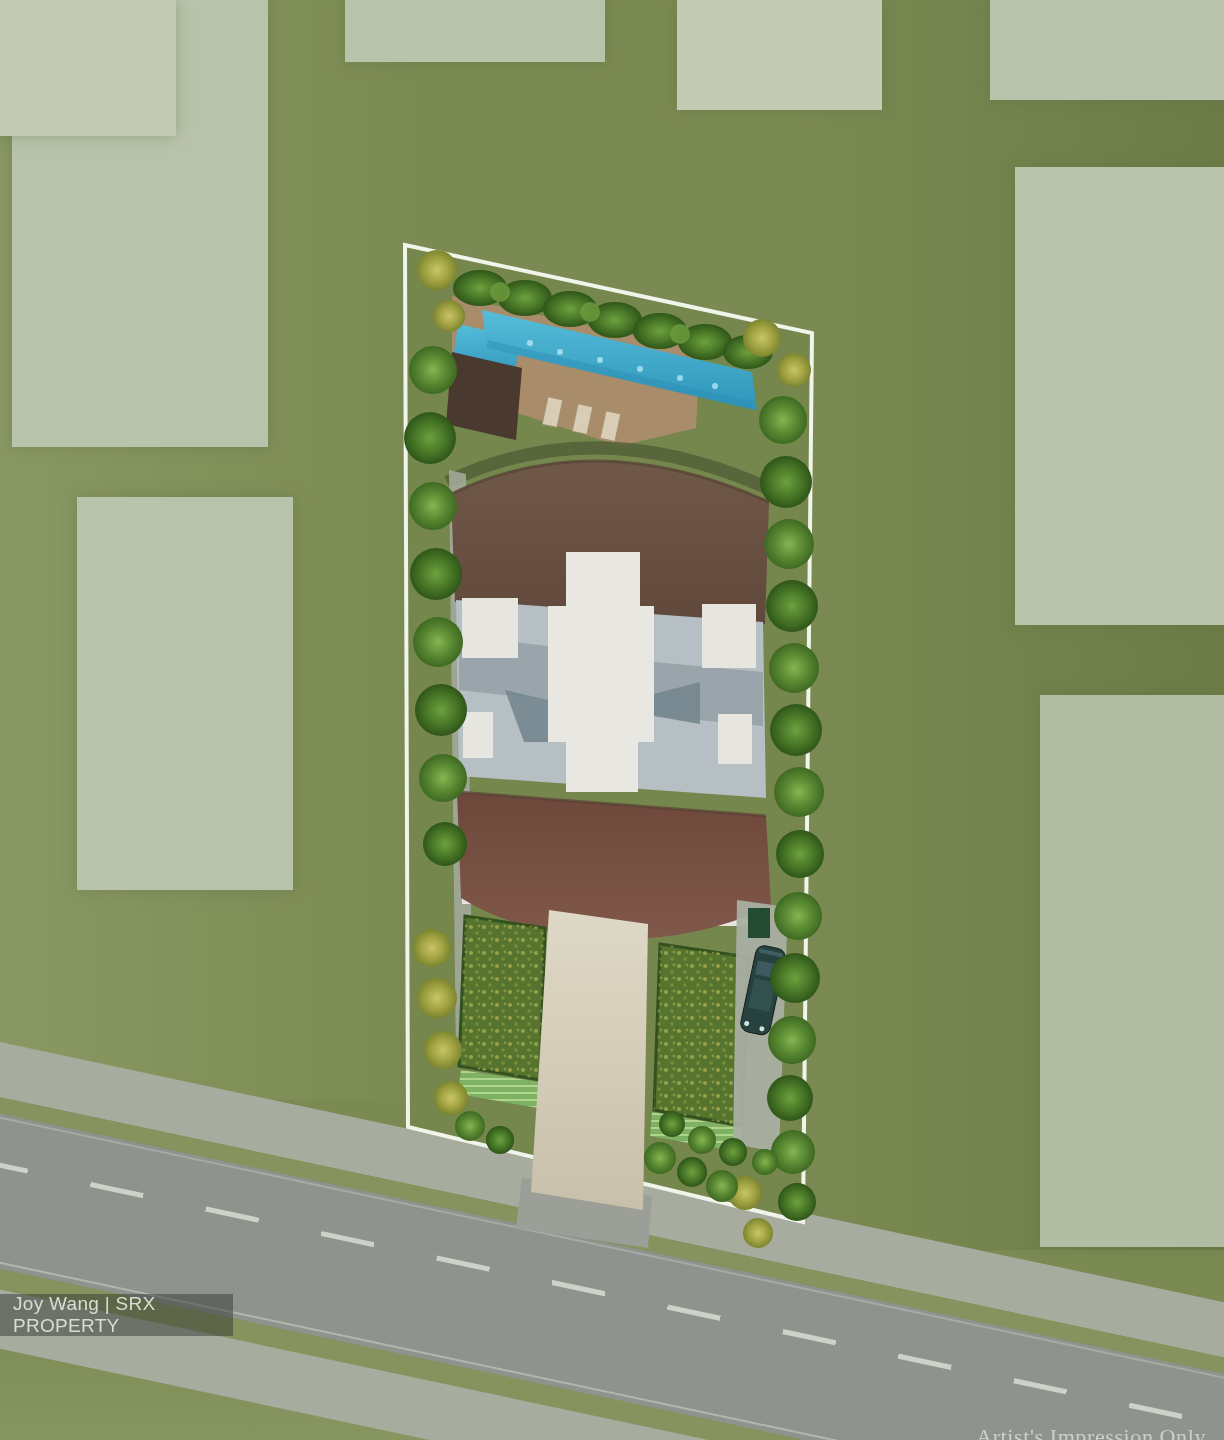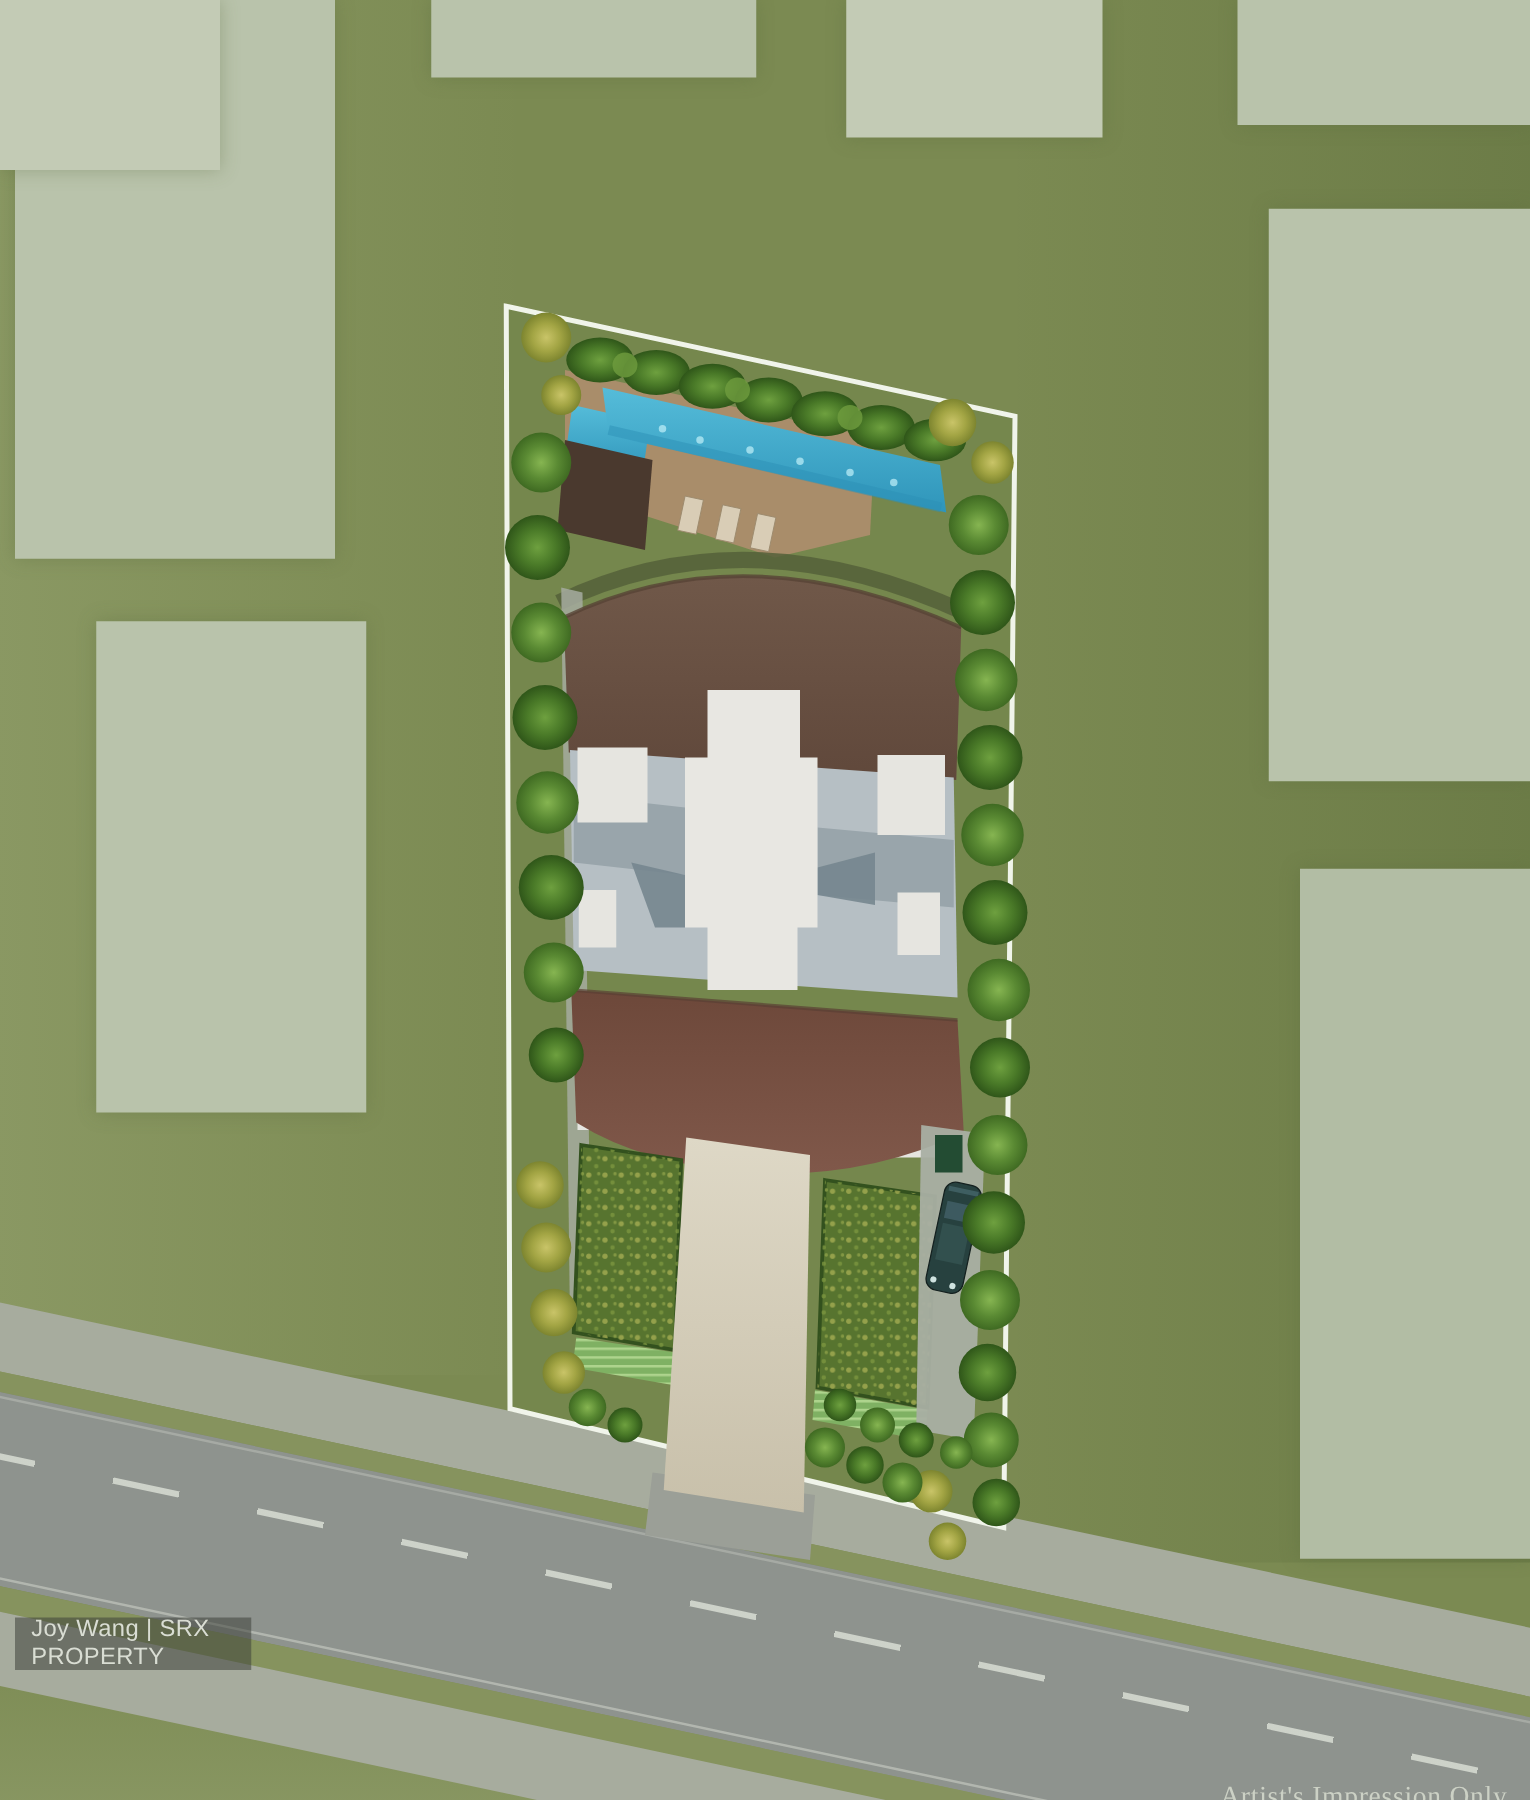--- a/index.html
+++ b/index.html
@@ -28,21 +28,21 @@
   #rv1{top:54px;height:16px;background:var(--verge,#86935e);}
   #ra{top:70px;height:152px;background:var(--asphalt,#8e938e);}
   #ra .edge{position:absolute;left:0;width:100%;height:2px;background:var(--road-line,#dde2d8);}
   #ra .edge.top{top:3px;opacity:.3;}
   #ra .edge.bot{bottom:5px;opacity:.45;}
   #centerline{position:absolute;left:0;top:48px;width:100%;height:5px;opacity:.8;
     background:repeating-linear-gradient(90deg,var(--road-line,#dde2d8) 0 54px,transparent 54px 118px);}
   #rv2{top:222px;height:20px;background:var(--verge,#86935e);}
   #rs2{top:242px;height:58px;background:var(--sidewalk,#a7ac9e);}
   
-  #watermark{left:12px;top:1294px;width:189px;height:42px;background:var(--watermark-bg,rgba(62,66,58,.55));
+  #watermark{left:0;top:1294px;width:233px;height:42px;background:var(--watermark-bg,rgba(62,66,58,.55));
     display:flex;align-items:center;padding-left:13px;box-sizing:border-box;}
   #watermark span{color:var(--watermark-text,#d9ddd3);font-size:19px;letter-spacing:.3px;}
   #disclaimer{right:18px;top:1396px;color:var(--disclaimer-text,#d3d8cb);
     font-family:"Liberation Serif",serif;font-size:22px;letter-spacing:.6px;opacity:.9;margin-top:28px;}
 </style>
 </head>
 <body>
 
 <div id="scene">
 

